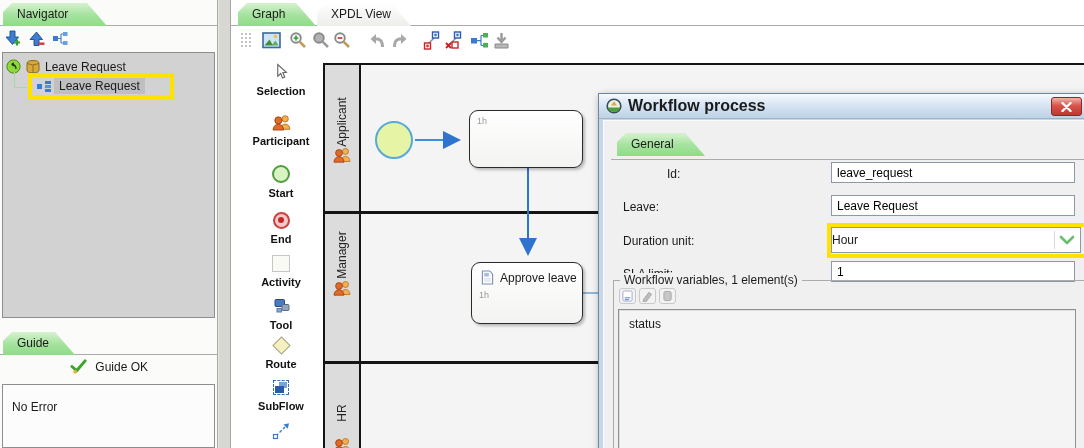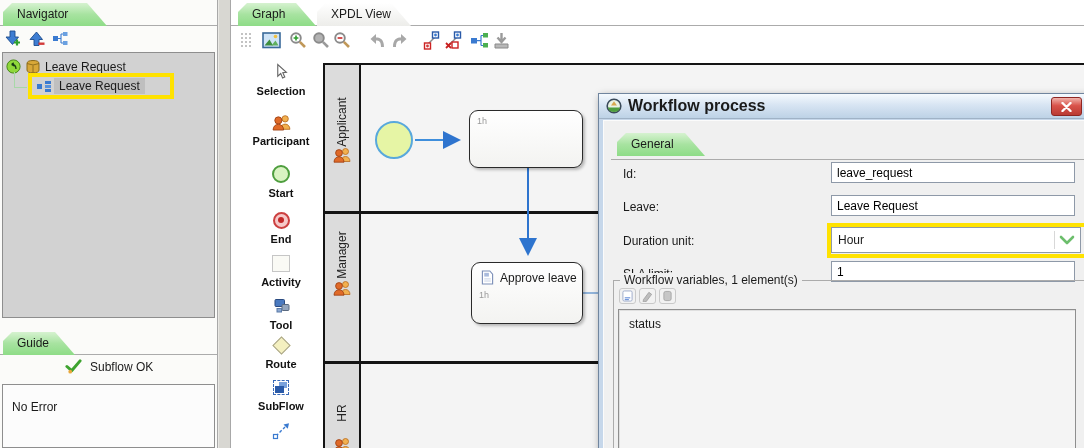--- a/index.html
+++ b/index.html
@@ -65,21 +65,21 @@
   .dialog { position:absolute; left:598px; top:93px; width:492px; height:358px; background:#C6D7EA; border:1px solid #70859E; box-shadow:2px 3px 8px rgba(0,0,0,.4); z-index:20; }
   .dlg-title { position:absolute; left:0; top:0; right:0; height:25px; background:linear-gradient(180deg,#F5FAFE 0%,#D8E5F3 45%,#BDD2E6 100%); display:flex; align-items:center; padding:0 7px; border-bottom:1px solid #9FB2C6; }
   .dlg-title-text { font-size:16px; font-weight:bold; margin-left:6px; }
   .dlg-close { position:absolute; right:7px; top:3px; width:31px; height:19px; background:linear-gradient(180deg,#F0B3AB 0%,#D9534B 45%,#B93B33 100%); border:1px solid #8E2622; border-radius:3px; display:flex; align-items:center; justify-content:center; cursor:pointer; }
   .dlg-body { position:absolute; left:4px; right:-6px; top:26px; bottom:-6px; background:#F0F0F0; box-shadow:inset 0 0 0 1px #FBFBFB; }
   .dlg-tabline { position:absolute; left:8px; right:0; top:39px; height:1px; background:#ABABAB; }
   .frm-label { position:absolute; left:20px; font-size:12px; }
   .frm-field { position:absolute; left:228px; width:244px; height:21px; background:#FFF; border:1px solid #8E99A8; font-size:12px; font-family:"Liberation Sans",sans-serif; padding:0 5px; }
   .hl-duration { position:absolute; left:224px; top:103px; width:262px; height:35px; border:4px solid #FFE200; }
   .combo { position:absolute; left:0; top:0; width:250px; height:26px; background:#FFF; border:1px solid #8E99A8; display:flex; align-items:center; cursor:pointer; }
-  .combo .val { font-size:12px; padding-left:6px; flex:1; }
+  .combo .val { font-size:12px; flex:1; }
   .combo .sep { width:1px; height:18px; background:#D8D8D8; margin-right:4px; }
   .fieldset { position:absolute; left:10px; top:160px; width:472px; height:212px; border:1px solid #ABABAB; }
   .fieldset .legend { position:absolute; left:6px; top:-8px; background:#F0F0F0; padding:0 4px; font-size:12px; }
   .var-toolbar { position:absolute; left:5px; top:7px; display:flex; gap:3px; }
   .var-btn { width:17px; height:16px; background:#F2F2F2; border:1px solid #C9C9C9; border-radius:3px; display:flex; align-items:center; justify-content:center; cursor:pointer; }
   .var-list { position:absolute; left:4px; right:8px; top:28px; height:172px; background:#F4F4F4; border:1px solid #8E8E8E; box-shadow:inset 1px 1px 0 #DFDFDF; }
   .var-item { font-size:12px; padding:7px 0 0 10px; cursor:pointer; }
 </style>
 </head>
 <body>
@@ -130,21 +130,21 @@
   <div class="tab tab-green" style="left:3px; top:332px; width:72px;">
     <span>Guide</span>
   </div>
   <div class="tabline" style="left:0; top:354px; width:217px;"></div>
 
   <div class="design-ok">
     <svg width="17" height="15" viewBox="0 0 18 16">
         <path d="M2 8 L7 12.5 L16 2" fill="none" stroke="#3DA32F" stroke-width="3.2" stroke-linecap="round" stroke-linejoin="round"></path>
         <circle cx="5.5" cy="13.5" r="2" fill="#E9A83C"></circle>
       </svg>
-    <span>Subflow OK</span>
+    <span>Guide OK</span>
   </div>
   <div class="no-error-box">
     <span>No Error</span>
   </div>
 </div>
 
 <div class="divider"></div>
 
 <div class="panel-main">
   <div class="tab tab-green" style="left:7px; top:3px; width:78px;">
@@ -349,21 +349,21 @@
           <path d="M1.5 1 L9.5 9 M9.5 1 L1.5 9" stroke="#FFF" stroke-width="2.4" stroke-linecap="round"></path>
         </svg>
     </div>
   </div>
   <div class="dlg-body">
     <div class="tab tab-green" style="left:14px; top:13px; width:88px;">
       <span>General</span>
     </div>
     <div class="dlg-tabline"></div>
 
-    <div class="frm-label" style="top:47px;">Id:</div>
+    <div class="frm-label" style="top:47px;margin-left:44px;">Id:</div>
     <input class="frm-field" style="top: 42px;" value="leave_request">
 
     <div class="frm-label" style="top:80px;">Leave:</div>
     <input class="frm-field" style="top: 75px;" value="Leave Request">
 
     <div class="frm-label" style="top:114px;">Duration unit:</div>
     <div class="hl-duration">
       <div class="combo">
         <span class="val">Hour</span>
         <span class="sep"></span>

